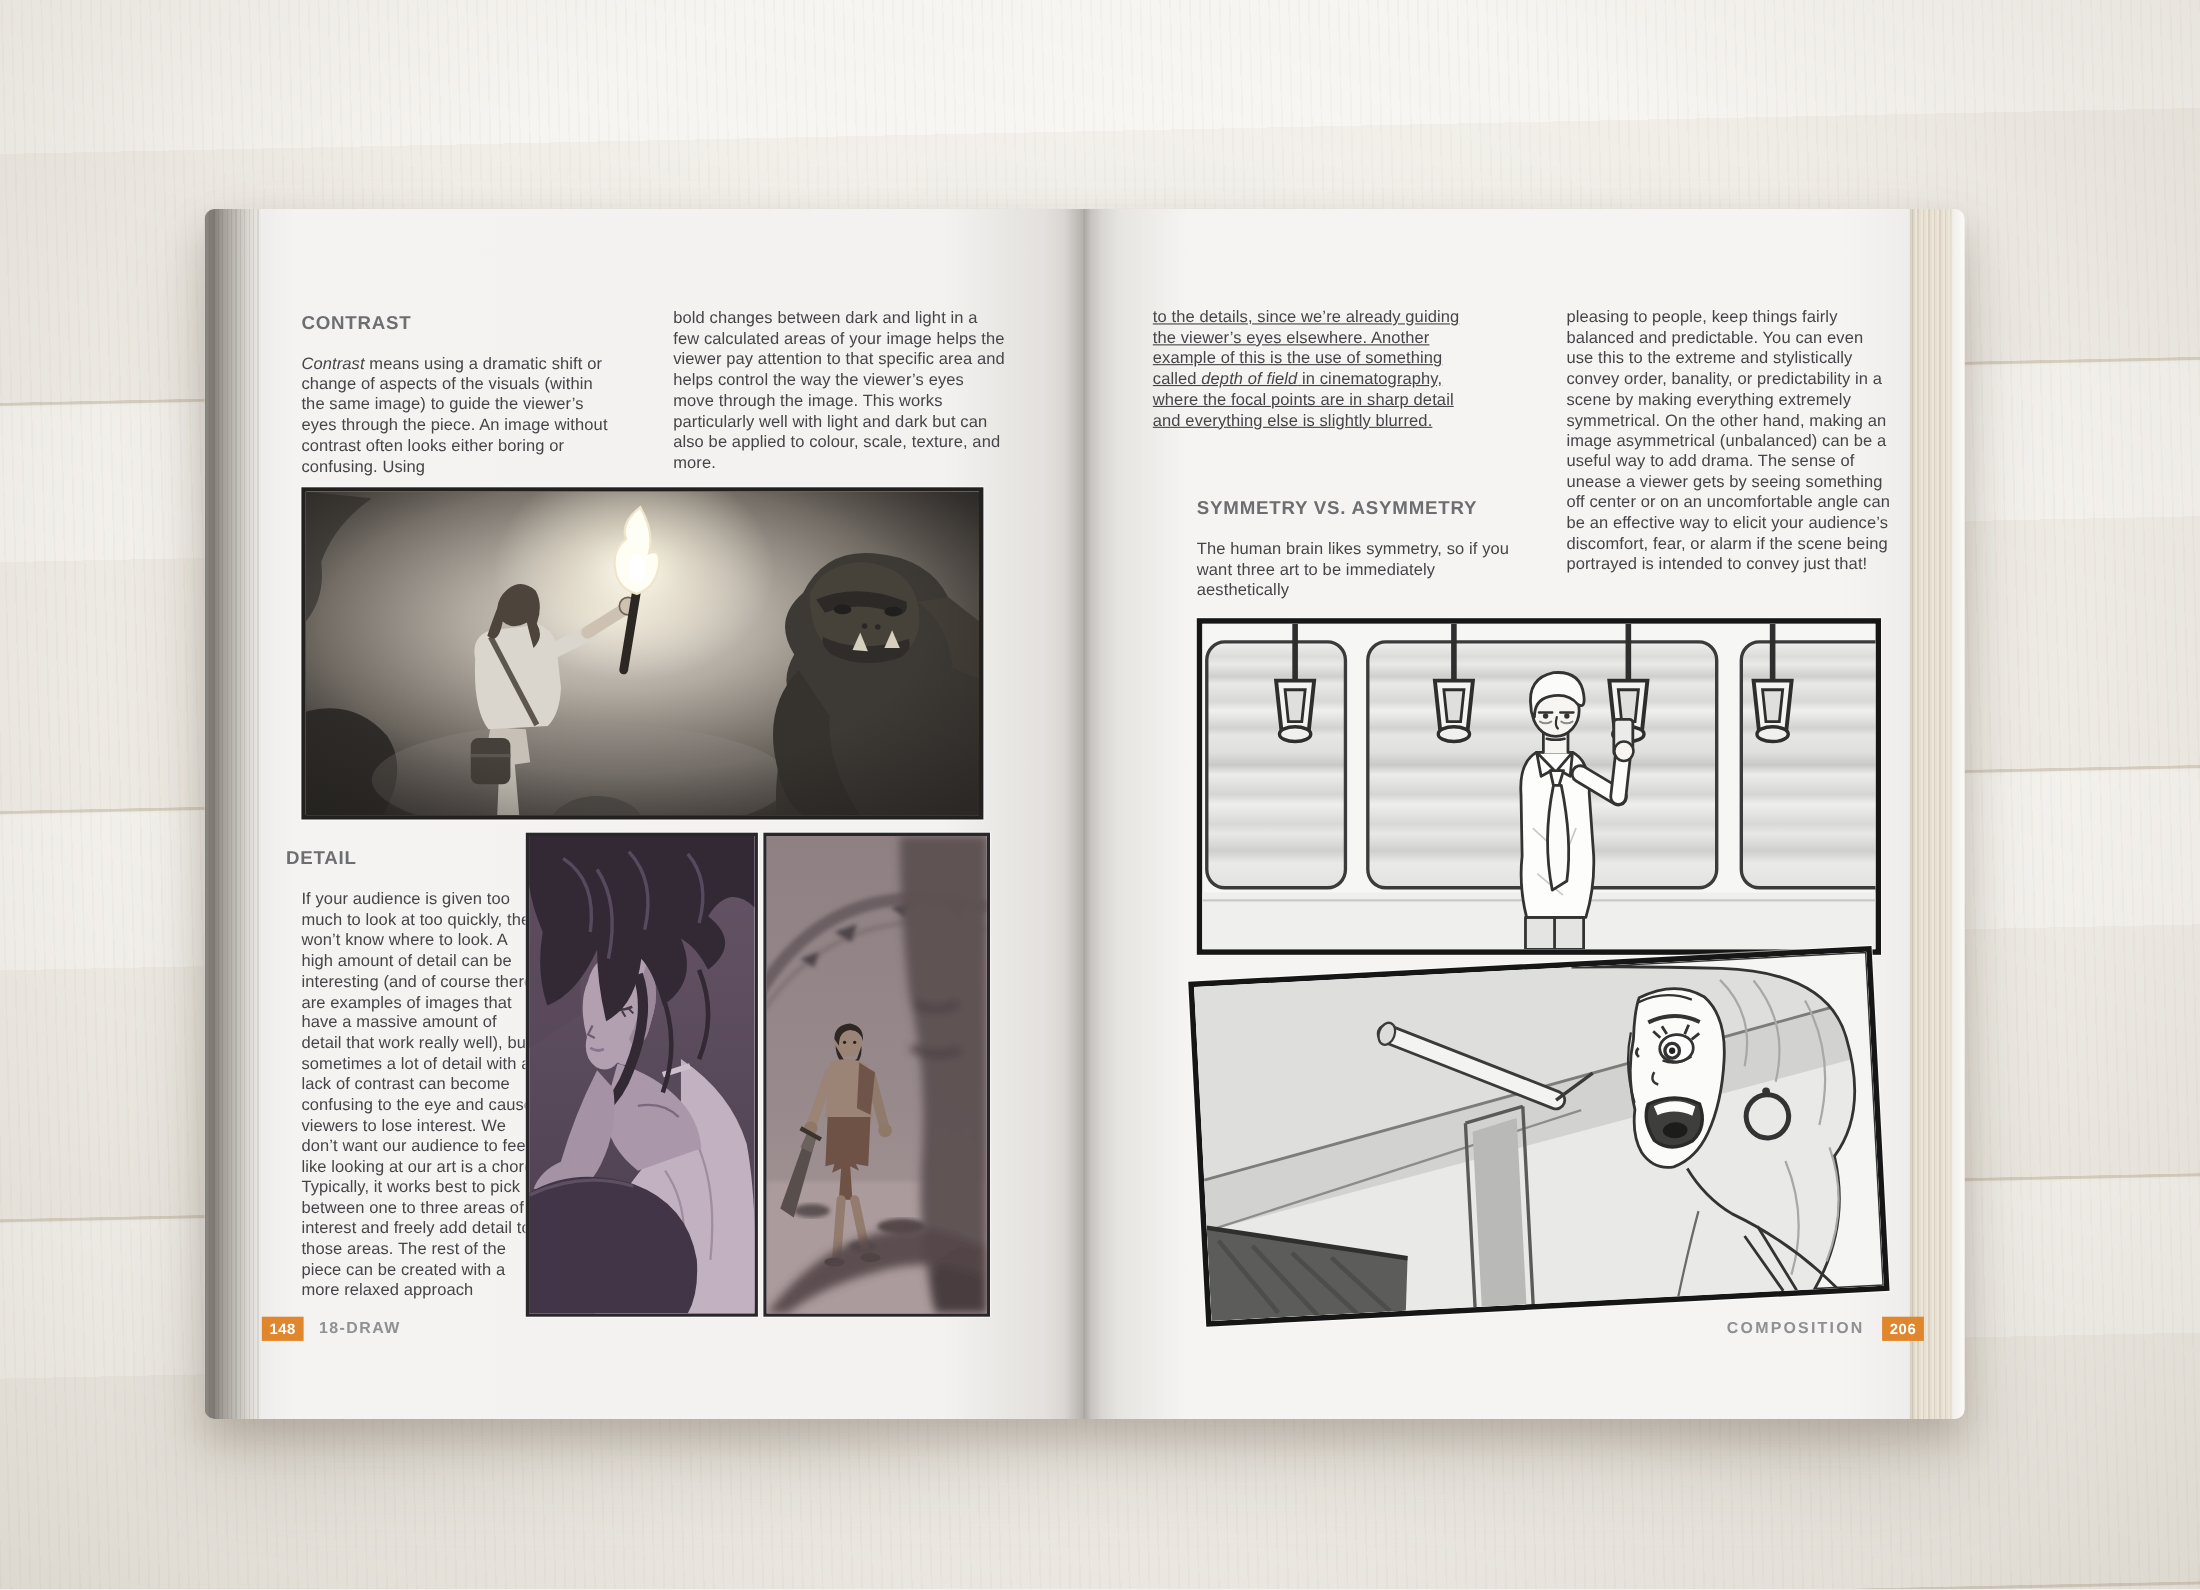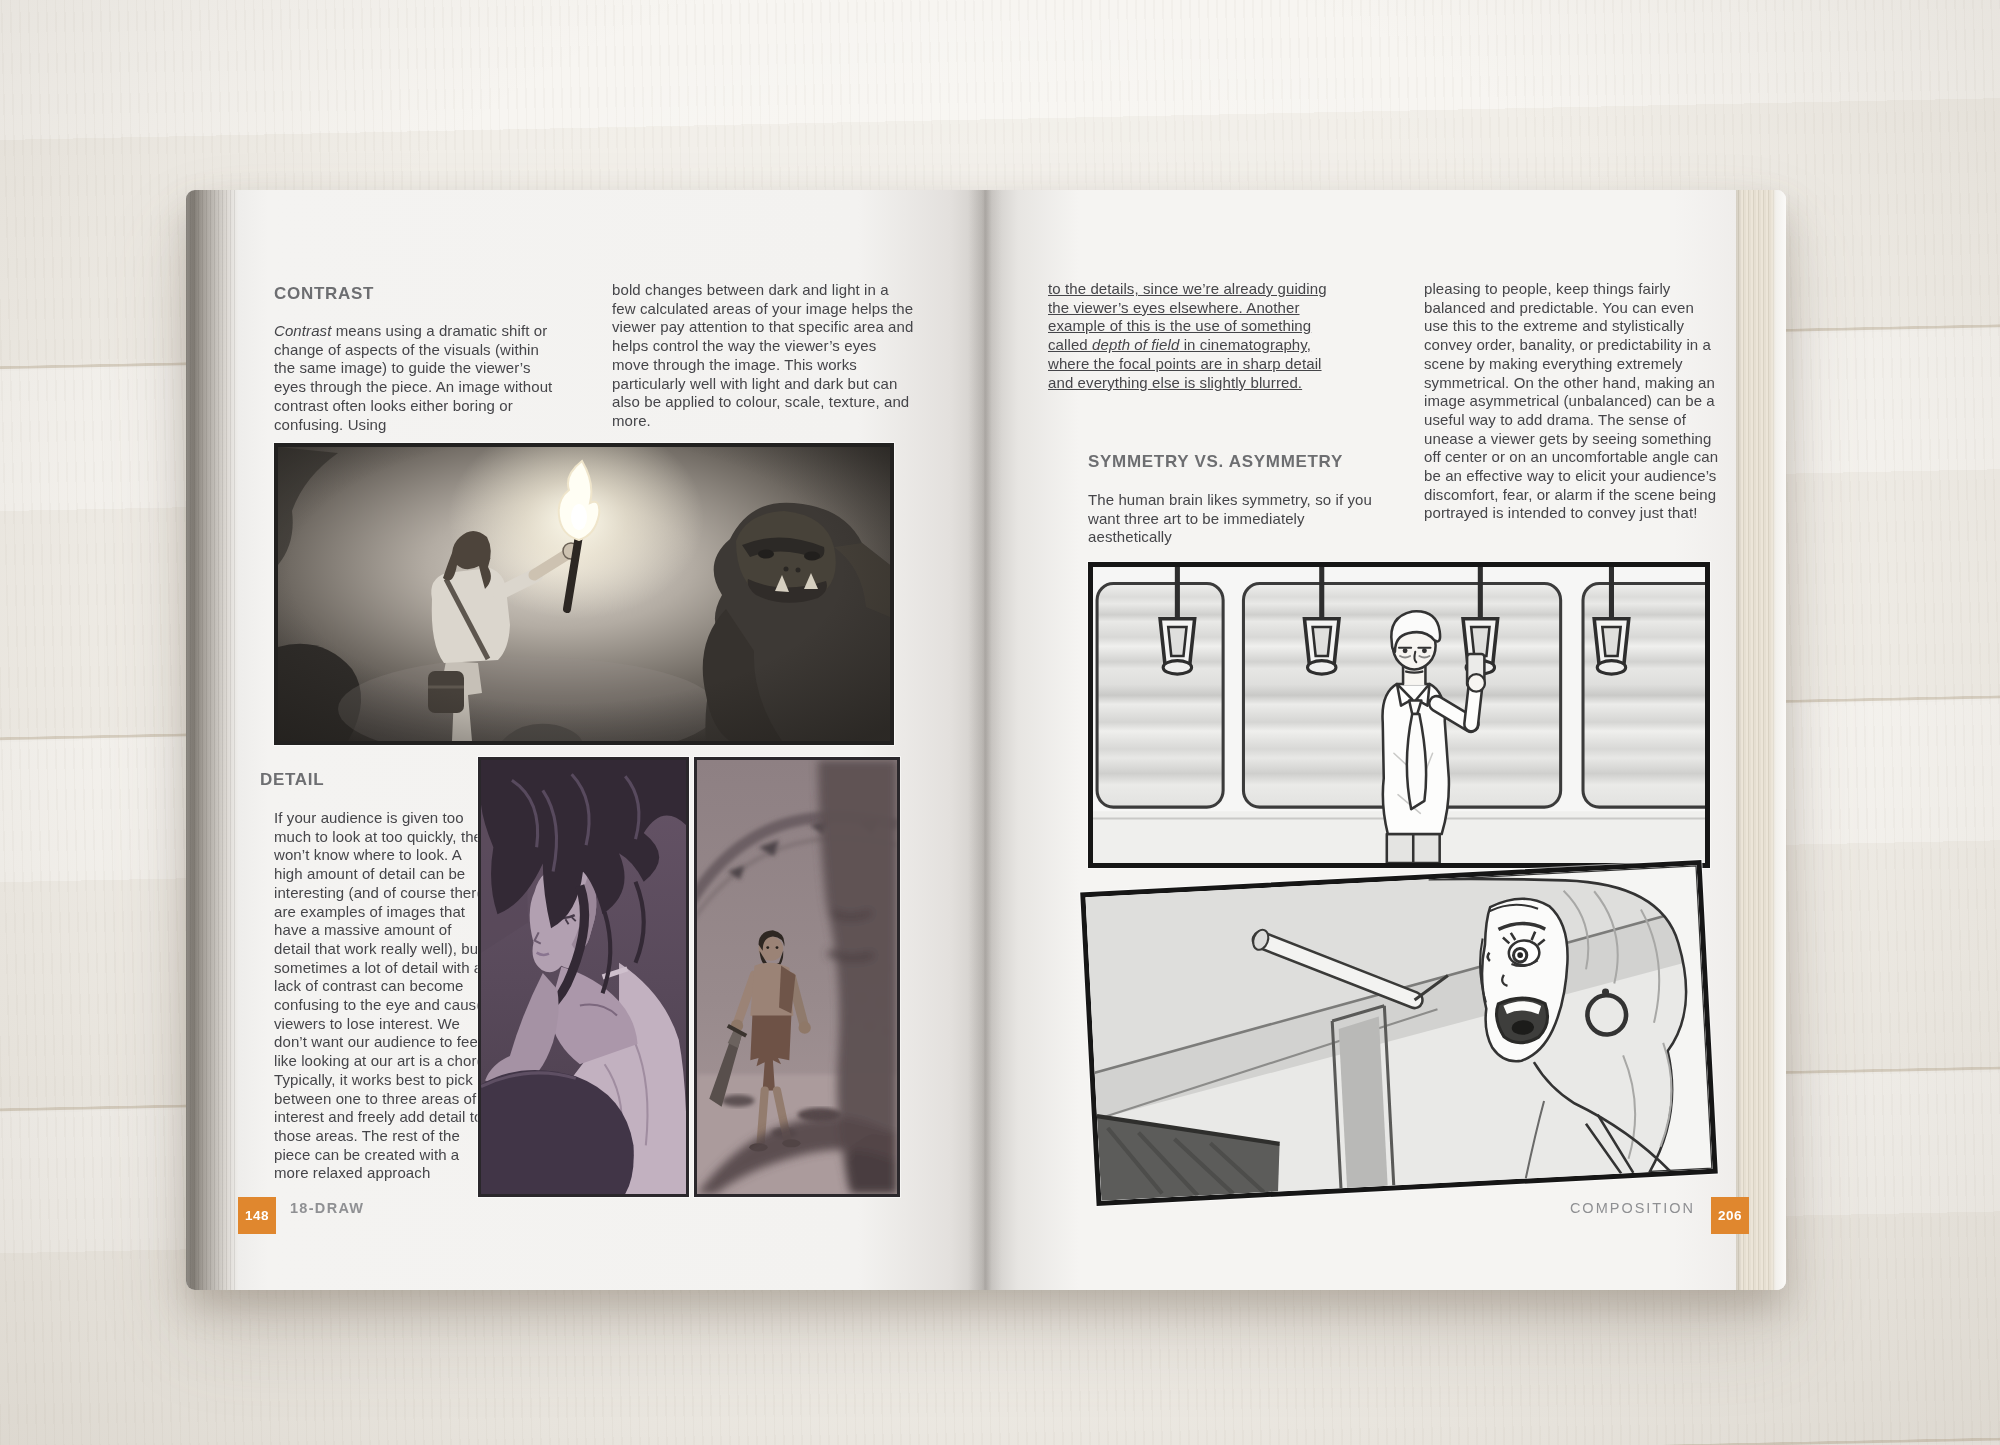--- a/index.html
+++ b/index.html
@@ -43,25 +43,25 @@
   }
   .h2{position:absolute;font-size:17px;font-weight:bold;color:#6d6e71;letter-spacing:.7px;}
   .para{position:absolute;font-size:15px;line-height:18.7px;color:#454549;letter-spacing:.1px;}
   .para i{font-style:italic;}
   .panel{position:absolute;background:#fff;box-shadow:0 0 0 1px rgba(255,255,255,.55);}
   .panel svg{display:block;width:100%;height:100%;}
   .frame-dark4{border:4px solid #222120;}
   .frame-dark3{border:3px solid #2a272b;}
   .frame-dark5{border:5px solid #161616;}
   .badge{
-    position:absolute;width:38px;height:37px;background:#e0872e;color:#ffffff;
+    position:absolute;width:38px;height:22px;background:#e0872e;color:#ffffff;
     font-size:13.5px;font-weight:bold;display:flex;align-items:center;justify-content:center;letter-spacing:.5px;
   }
   .brand{position:absolute;font-size:14.5px;font-weight:bold;color:#8f9093;letter-spacing:1.3px;}
-  .chapter{position:absolute;font-size:14.5px;font-weight:normal;color:#8f9093;letter-spacing:2px;text-align:right;}
+  .chapter{position:absolute;font-size:14.5px;font-weight:bold;color:#8f9093;letter-spacing:2px;text-align:right;}
   .tilt{transform:rotate(-3deg);}
 </style>
 </head>
 <body>
 
 <div class="stage">
 
   <div class="book">
     <div class="edge-left"></div>
     <div class="page-left"></div>

